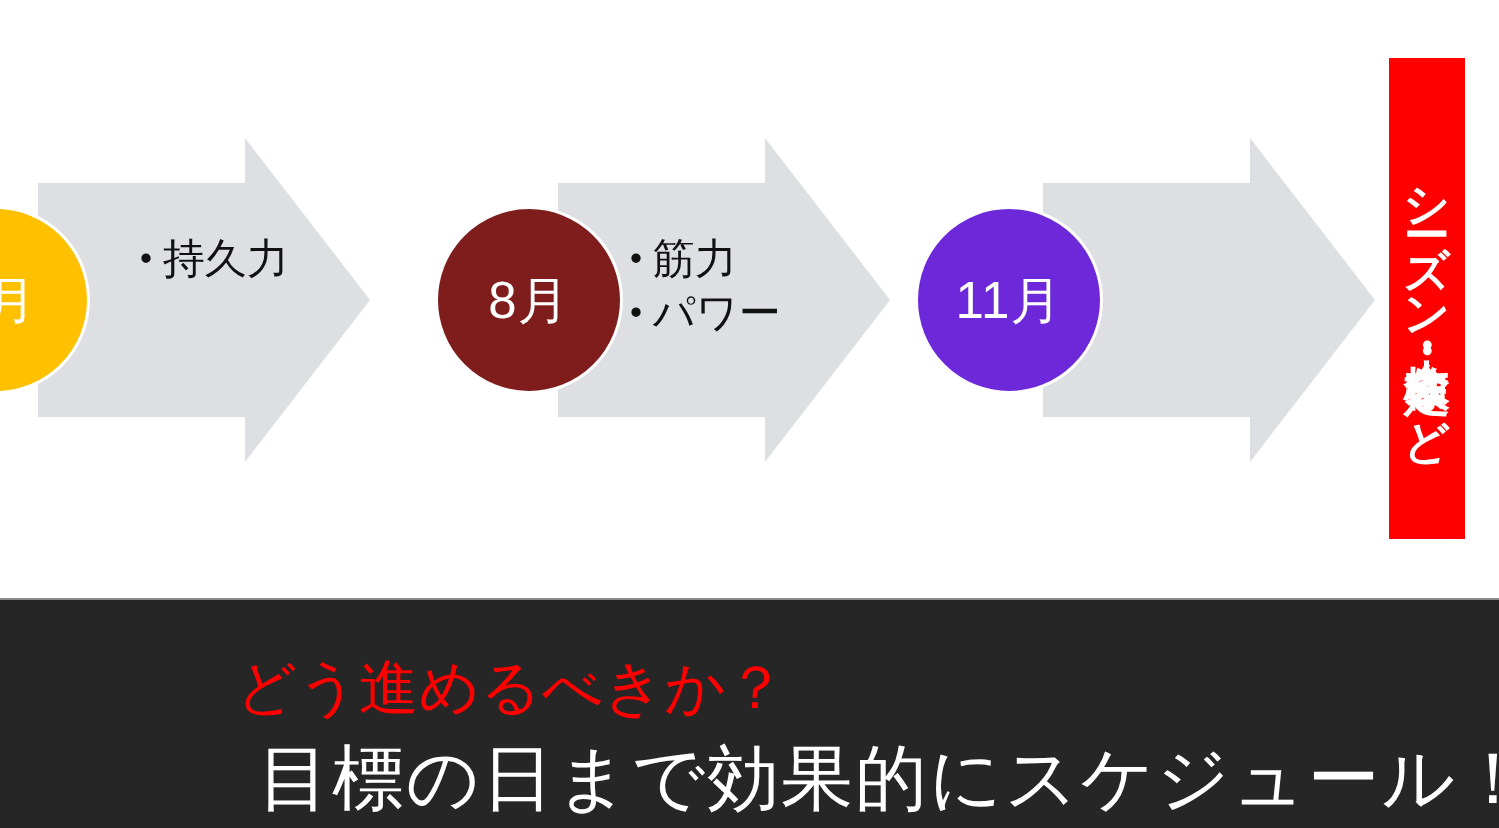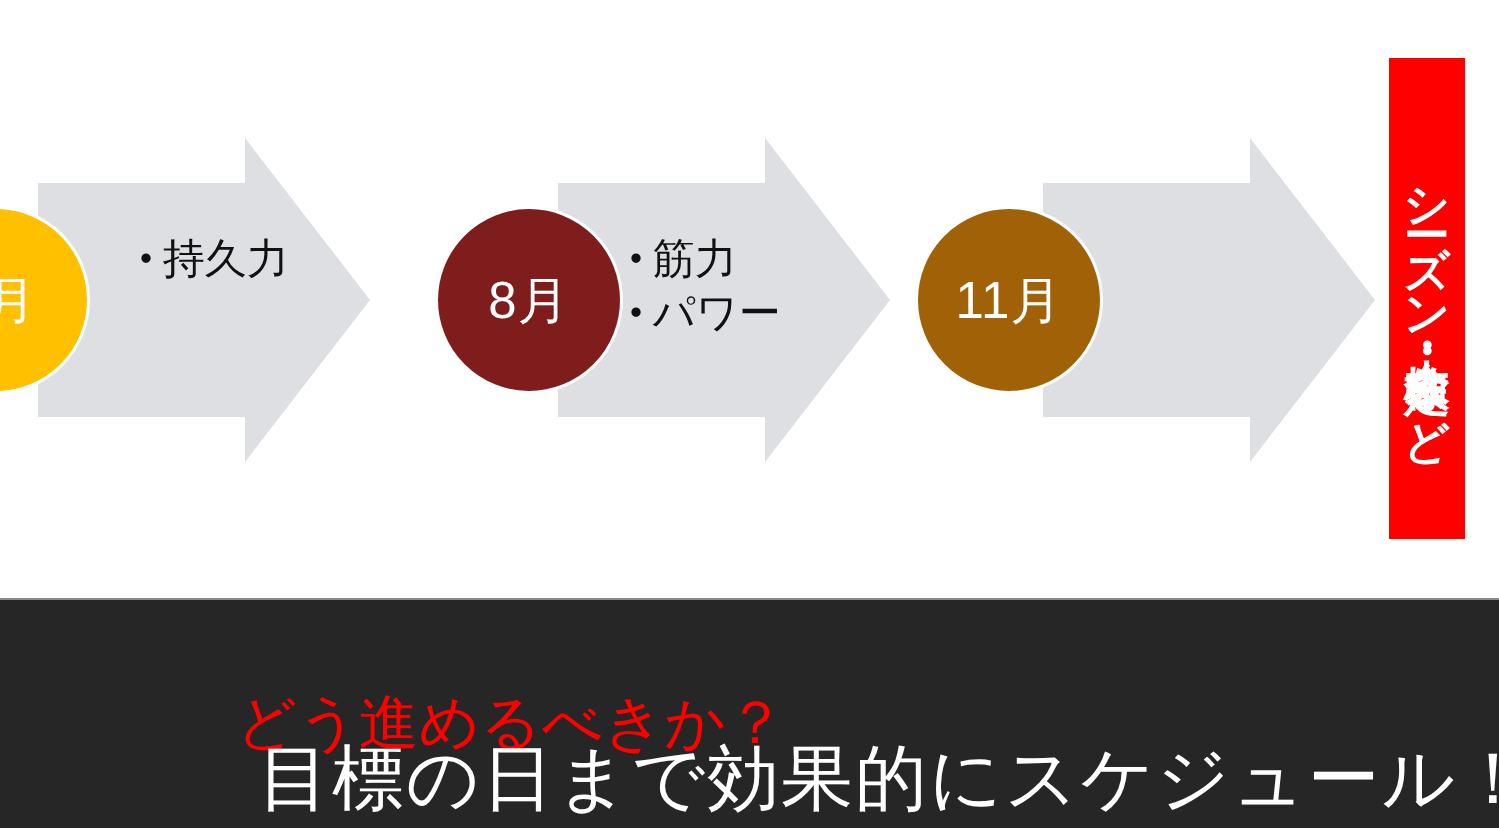--- a/index.html
+++ b/index.html
@@ -130,21 +130,20 @@
   }
   #caption-question {
     position: absolute;
     left: 236px;
     top: 58px;
     font-family: "Liberation Serif", "DejaVu Serif", serif;
     font-size: 60px;
     line-height: 1;
     color: #FF0000;
     white-space: nowrap;
-    margin-top: 35px;
   }
   #caption-statement {
     position: absolute;
     left: 258px;
     top: 143px;
     font-family: "Liberation Serif", "DejaVu Serif", serif;
     font-size: 72px;
     line-height: 1;
     color: #FFFFFF;
     letter-spacing: 2px;
@@ -181,21 +180,21 @@
       <div class="stage-bullets">
         <span class="bullet-row">筋力</span>
         <span class="bullet-row">パワー</span>
       </div>
     </div>
 
     <div class="stage" id="stage-3">
       <svg class="stage-arrow" viewBox="0 0 410 324" preserveAspectRatio="none">
         <polygon points="78,45 285,45 285,0 410,162 285,324 285,279 78,279" fill="#DEDFE3"></polygon>
       </svg>
-      <div class="stage-circle" style="background:#a16207;">
+      <div class="stage-circle" style="background:#6d28d9;">
         <span>11月</span>
       </div>
     </div>
 
     <div id="goal-banner">
       <span id="goal-banner-text">シーズン・大会・検定など</span>
     </div>
 
   </div>
 

